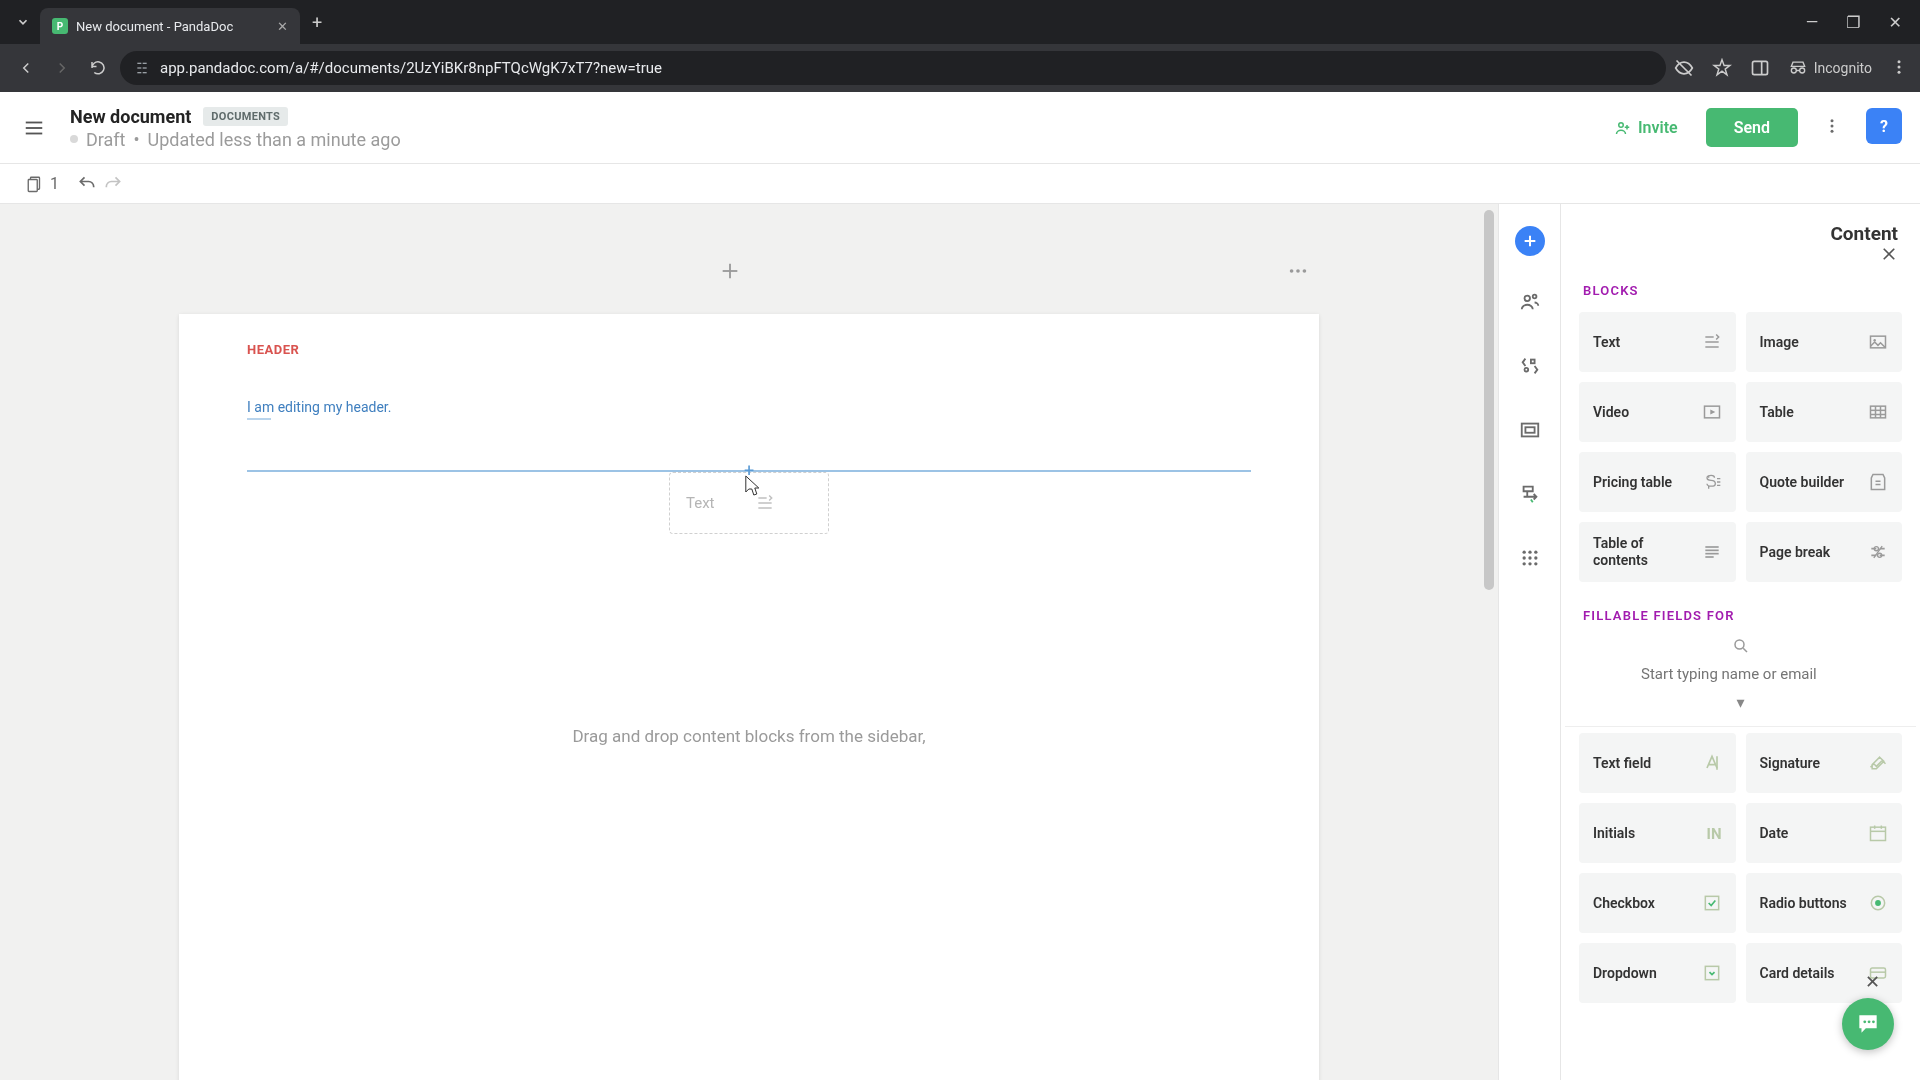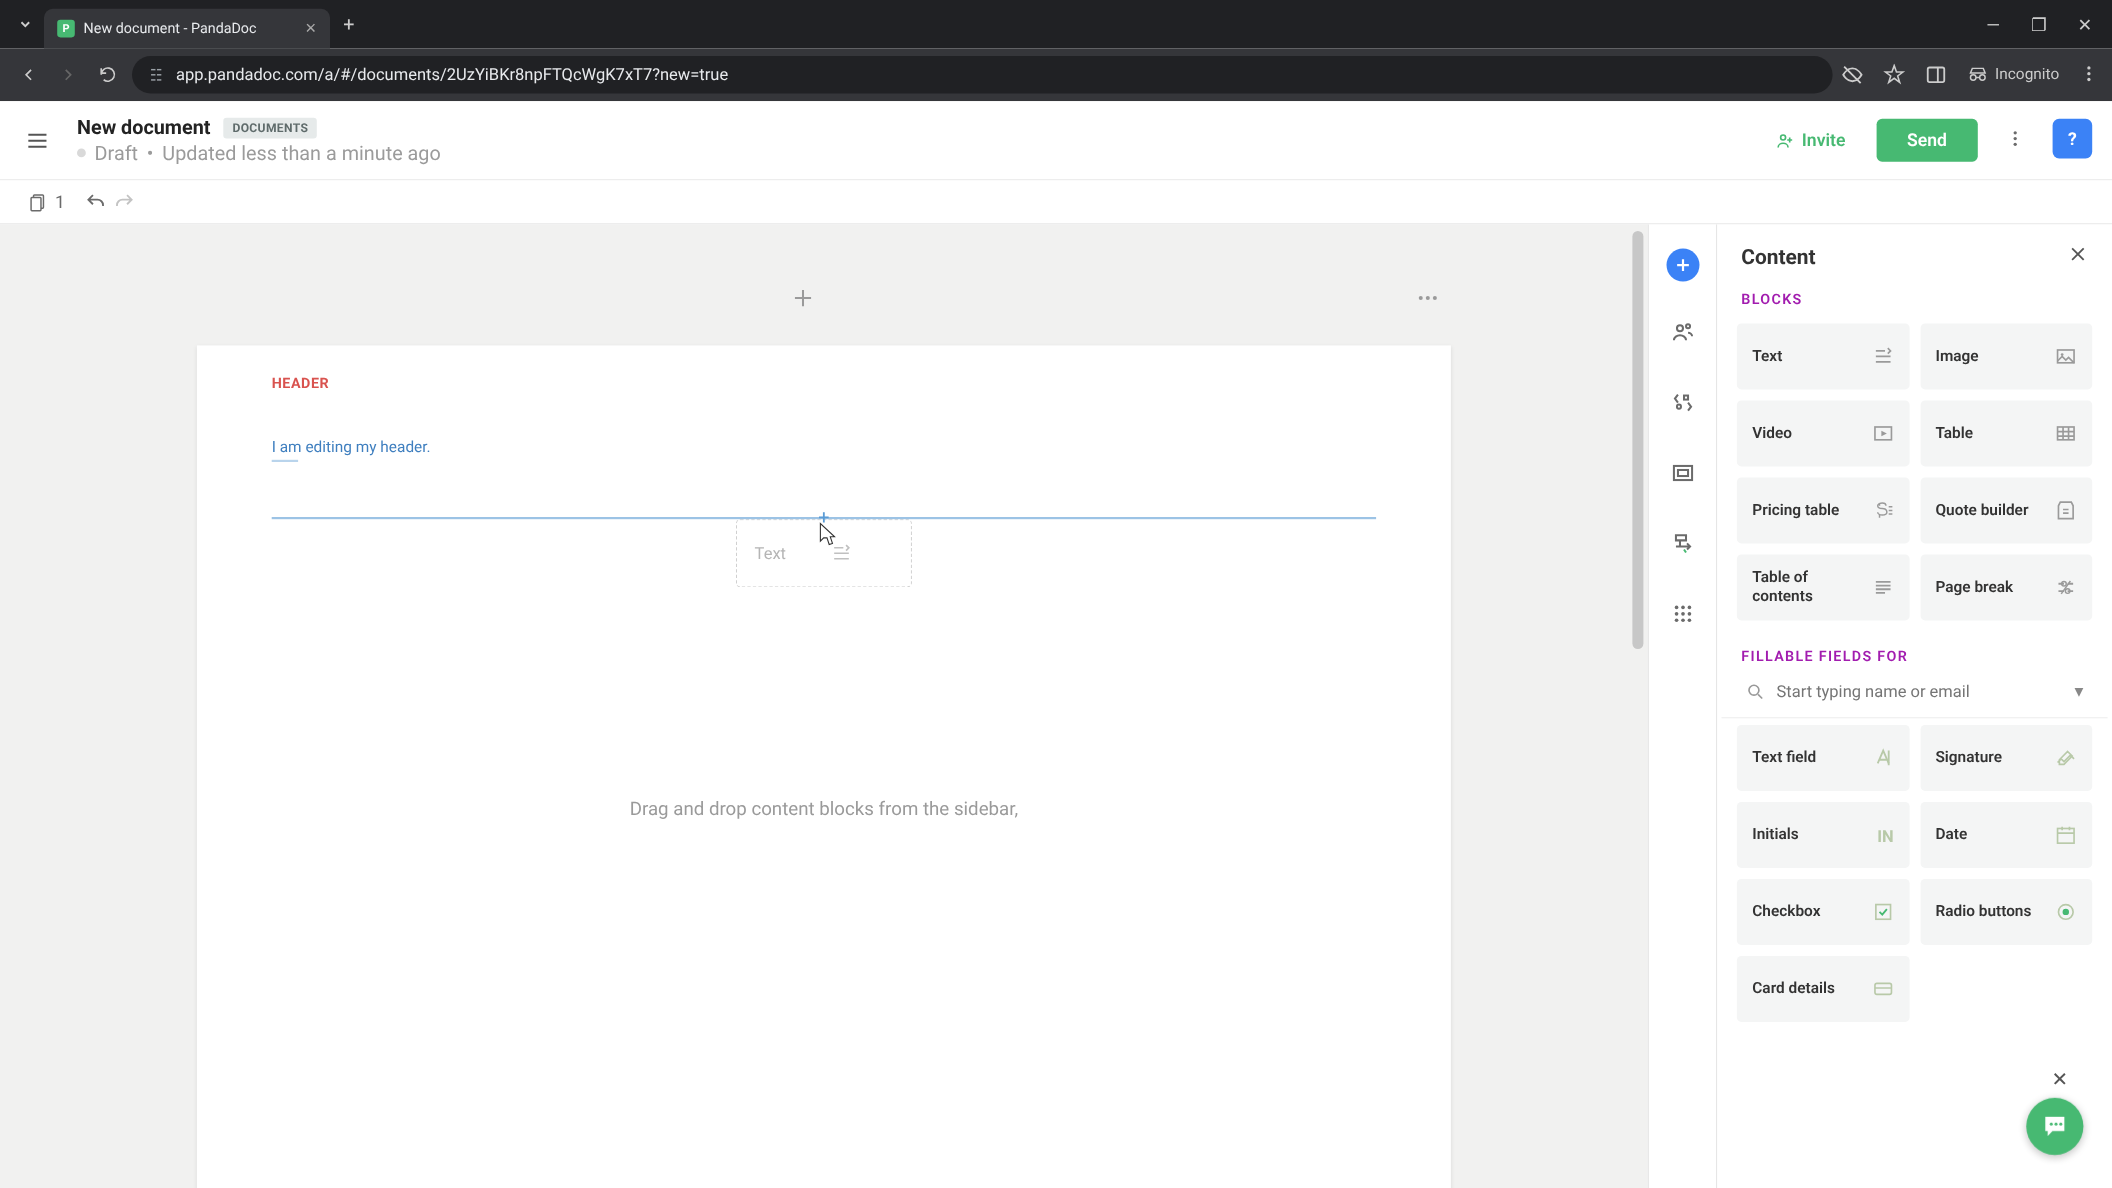--- a/index.html
+++ b/index.html
@@ -60,29 +60,29 @@
 .drop-hint { margin-top:190px; text-align:center; color:#9a9a9a; font-size:17px; line-height:1.5; }
 .ghost-block { width:160px; height:62px; border:1px dashed #d0d0d0; border-radius:4px; margin:0 auto 24px; display:flex; align-items:center; padding:0 16px; color:#b5b5b5; font-size:15px; gap:40px; }
 
 
 .icon-rail { width:62px; border-left:1px solid #e6e6e6; background:#fff; display:flex; flex-direction:column; align-items:center; gap:28px; padding-top:22px; }
 .rail-btn { width:36px; height:36px; display:flex; align-items:center; justify-content:center; cursor:pointer; color:#6b6b6b; border-radius:6px; }
 .rail-btn.active { background:#3b82f6; color:#fff; border-radius:50%; width:30px; height:30px; }
 
 
 .content-panel { width:360px; background:#fff; border-left:1px solid #e6e6e6; display:flex; flex-direction:column; }
-.panel-head { display:flex; align-items:flex-start; justify-content:space-between; padding:18px 22px 12px; }
+.panel-head { display:flex; align-items:flex-end; justify-content:space-between; padding:18px 22px 12px;flex-direction:column; }
 .panel-title { font-size:19px; font-weight:700; color:#333; }
 .panel-close { color:#555; cursor:pointer; }
 .section-label { padding:8px 22px; color:#a21caf; font-size:13px; letter-spacing:1.2px; font-weight:600; }
 .block-grid { padding:6px 18px 18px; display:grid; grid-template-columns:1fr 1fr; gap:10px; }
 .block-card { background:#f4f5f5; border-radius:4px; height:60px; display:flex; align-items:center; justify-content:space-between; padding:0 14px; cursor:grab; }
 .block-card .label { font-size:14px; font-weight:600; color:#333; line-height:1.2; }
 .block-card .glyph { color:#9a9a9a; }
-.search-row { padding:6px 22px 14px; display:flex; align-items:center; gap:10px; border-bottom:1px solid #eee; margin:0 4px; }
+.search-row { padding:6px 22px 14px; display:flex; align-items:center; gap:10px; border-bottom:1px solid #eee; margin:0 4px;flex-direction:column; }
 .search-row input { border:none; outline:none; font-size:15px; color:#555; flex:1; background:transparent; }
 .search-row .caret { color:#888; }
 .chat-fab { position:fixed; right:26px; bottom:30px; width:52px; height:52px; border-radius:50%; background:#47b972; display:flex; align-items:center; justify-content:center; color:#fff; cursor:pointer; box-shadow:0 2px 8px rgba(0,0,0,.25); }
 .chat-close { position:fixed; right:40px; bottom:88px; color:#555; cursor:pointer; font-size:18px; }
 
 svg { display:block; }
 </style>
 </head>
 <body>
 
@@ -471,20 +471,29 @@
         <div class="block-card">
           <span class="label">Radio buttons</span>
           <span class="glyph">
             <svg width="20" height="20" viewBox="0 0 24 24">
               <circle cx="12" cy="12" r="8" stroke="#b8c9a8" stroke-width="1.8" fill="none"></circle>
               <circle cx="12" cy="12" r="3.5" fill="#47b972"></circle>
             </svg>
           </span>
         </div>
         <div class="block-card">
+          <span class="label">Dropdown</span>
+          <span class="glyph">
+            <svg width="20" height="20" viewBox="0 0 24 24">
+              <rect x="4" y="4" width="16" height="16" stroke="#b8c9a8" stroke-width="1.8" fill="none"></rect>
+              <path d="M9 11l3 3 3-3" stroke="#47b972" stroke-width="2" fill="none"></path>
+            </svg>
+          </span>
+        </div>
+        <div class="block-card">
           <span class="label">Card details</span>
           <span class="glyph">
             <svg width="20" height="20" viewBox="0 0 24 24">
               <rect x="3" y="6" width="18" height="12" rx="2" stroke="#b8c9a8" stroke-width="1.8" fill="none"></rect>
               <line x1="3" y1="11" x2="21" y2="11" stroke="#b8c9a8" stroke-width="1.8"></line>
             </svg>
           </span>
         </div>
       </div>
   </div>

